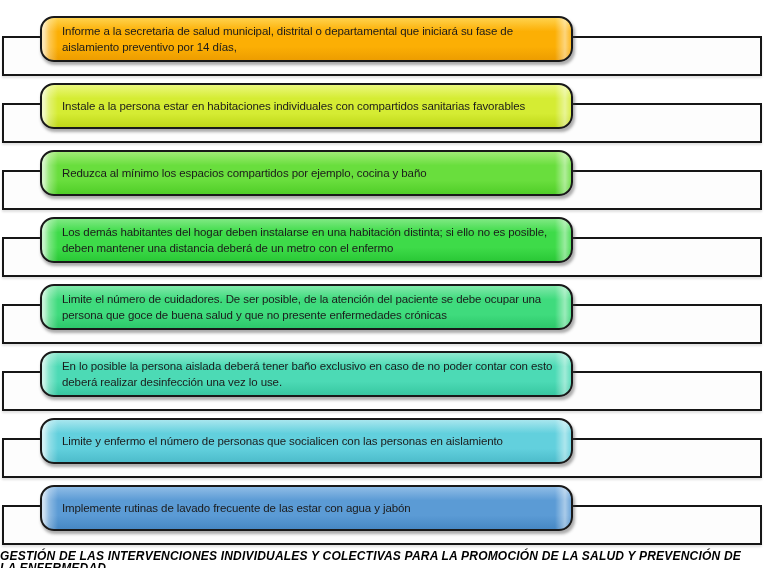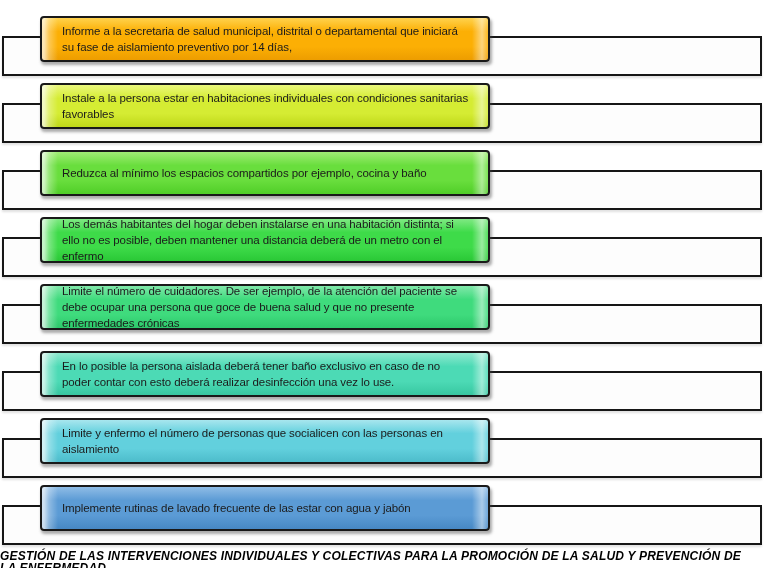--- a/index.html
+++ b/index.html
@@ -7,22 +7,22 @@
     position:relative;width:768px;height:568px;background:#ffffff;overflow:hidden;
     font-family:"Liberation Sans",sans-serif;
   }
   .step{position:absolute;left:0;width:768px;height:0;}
   .back{
     position:absolute;left:2px;top:20px;width:760px;height:40px;
     background:#fdfdfd;border:2px solid #161616;box-sizing:border-box;
     box-shadow:0 2px 2px rgba(0,0,0,0.12);
   }
   .bar{
-    position:absolute;left:40px;top:0;width:450px;height:46px;
-    box-sizing:border-box;border:2px solid #191919;border-radius:4px;
+    position:absolute;left:40px;top:0;width:533px;height:46px;
+    box-sizing:border-box;border:2px solid #191919;border-radius:14px;
     display:flex;align-items:center;
     padding:0 16px 0 20px;
     background:
       linear-gradient(90deg,
         rgba(255,255,255,0.70) 2px,
         rgba(255,255,255,0.32) 7px,
         rgba(255,255,255,0) 16px,
         rgba(255,255,255,0) calc(100% - 16px),
         rgba(255,255,255,0.48) calc(100% - 6px),
         rgba(255,255,255,0.12) 100%),
@@ -48,42 +48,42 @@
   <div class="step" style="top:16px">
     <div class="back"></div>
     <div class="bar" style="--c-top: #FFD24D; --c-base: #FCAF04; --c-bot: #ED9D00;">
       <span class="bar-label">Informe a la secretaria de salud municipal, distrital o departamental que iniciará su fase de aislamiento preventivo por 14 días,</span>
     </div>
   </div>
 
   <div class="step" style="top:83px">
     <div class="back"></div>
     <div class="bar" style="--c-top: #EAF77D; --c-base: #D5EC33; --c-bot: #BFD818;">
-      <span class="bar-label">Instale a la persona estar en habitaciones individuales con condiciones sanitarias favorables</span>
+      <span class="bar-label">Instale a la persona estar en habitaciones individuales con compartidos sanitarias favorables</span>
     </div>
   </div>
 
   <div class="step" style="top:150px">
     <div class="back"></div>
     <div class="bar" style="--c-top: #A0EC75; --c-base: #69DE3D; --c-bot: #50CE28;">
       <span class="bar-label">Reduzca al mínimo los espacios compartidos por ejemplo, cocina y baño</span>
     </div>
   </div>
 
   <div class="step" style="top:217px">
     <div class="back"></div>
     <div class="bar" style="--c-top: #7FE983; --c-base: #3EDB49; --c-bot: #2AC836;">
       <span class="bar-label">Los demás habitantes del hogar deben instalarse en una habitación distinta; si ello no es posible, deben mantener una distancia deberá de un metro con el enfermo</span>
     </div>
   </div>
 
   <div class="step" style="top:284px">
     <div class="back"></div>
     <div class="bar" style="--c-top: #81E8AA; --c-base: #3FDB7D; --c-bot: #2DC96B;">
-      <span class="bar-label">Limite el número de cuidadores. De ser ejemplo, de la atención del paciente se debe ocupar una persona que goce de buena salud y que no presente enfermedades crónicas</span>
+      <span class="bar-label">Limite el número de cuidadores. De ser posible, de la atención del paciente se debe ocupar una persona que goce de buena salud y que no presente enfermedades crónicas</span>
     </div>
   </div>
 
   <div class="step" style="top:351px">
     <div class="back"></div>
     <div class="bar" style="--c-top: #8FE9CF; --c-base: #4CDAB5; --c-bot: #38C7A1;">
       <span class="bar-label">En lo posible la persona aislada deberá tener baño exclusivo en caso de no poder contar con esto deberá realizar desinfección una vez lo use.</span>
     </div>
   </div>
 

